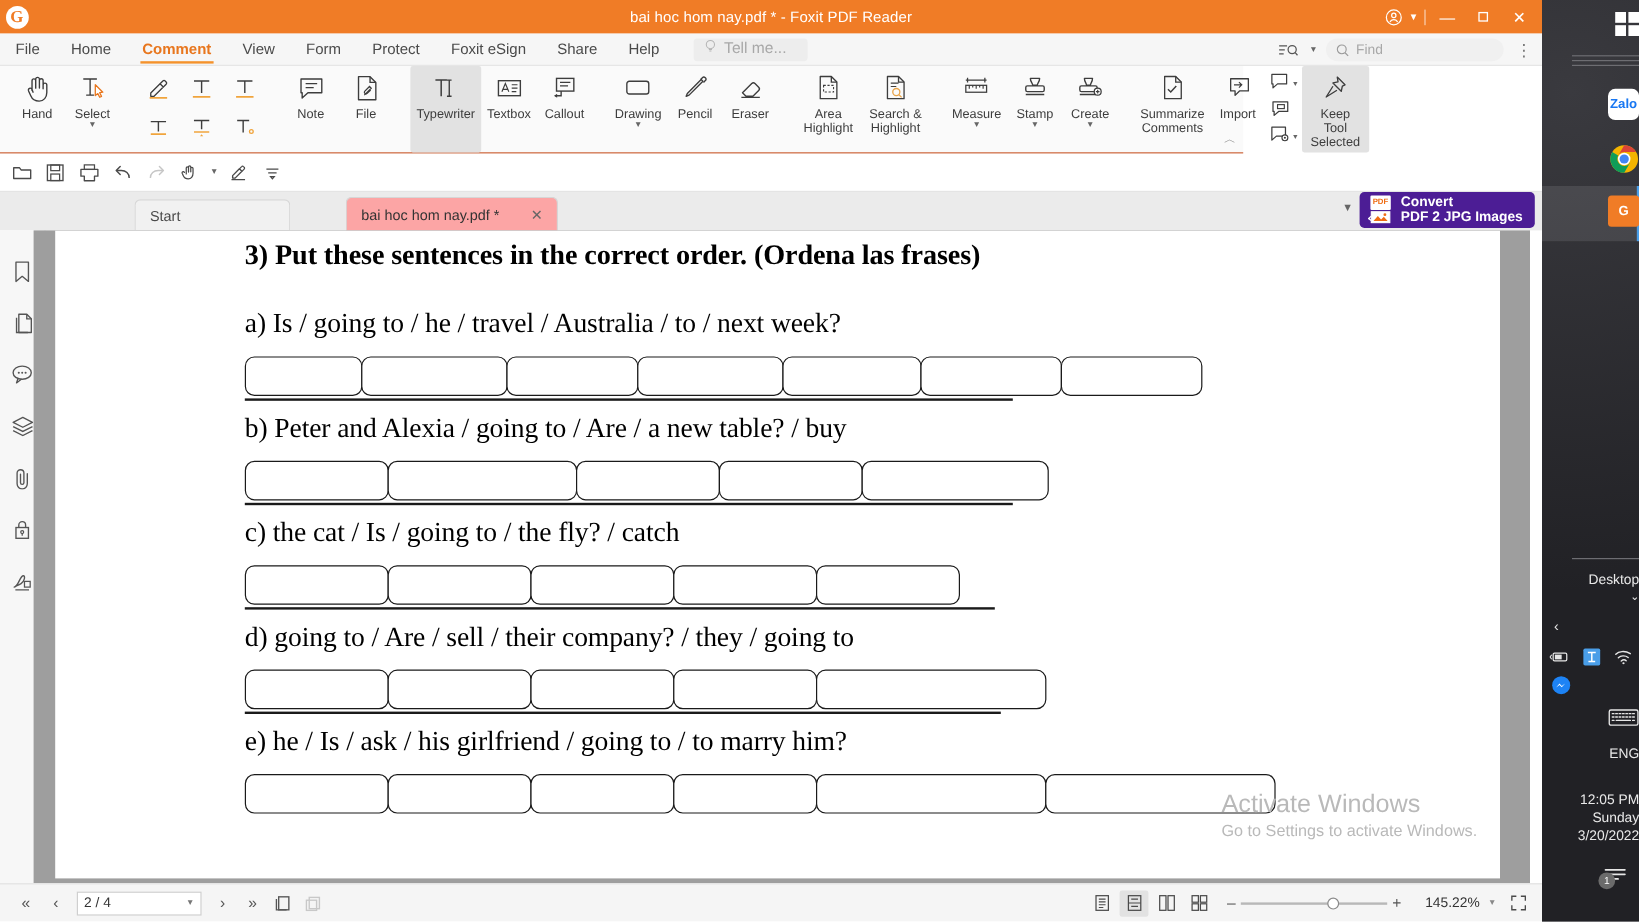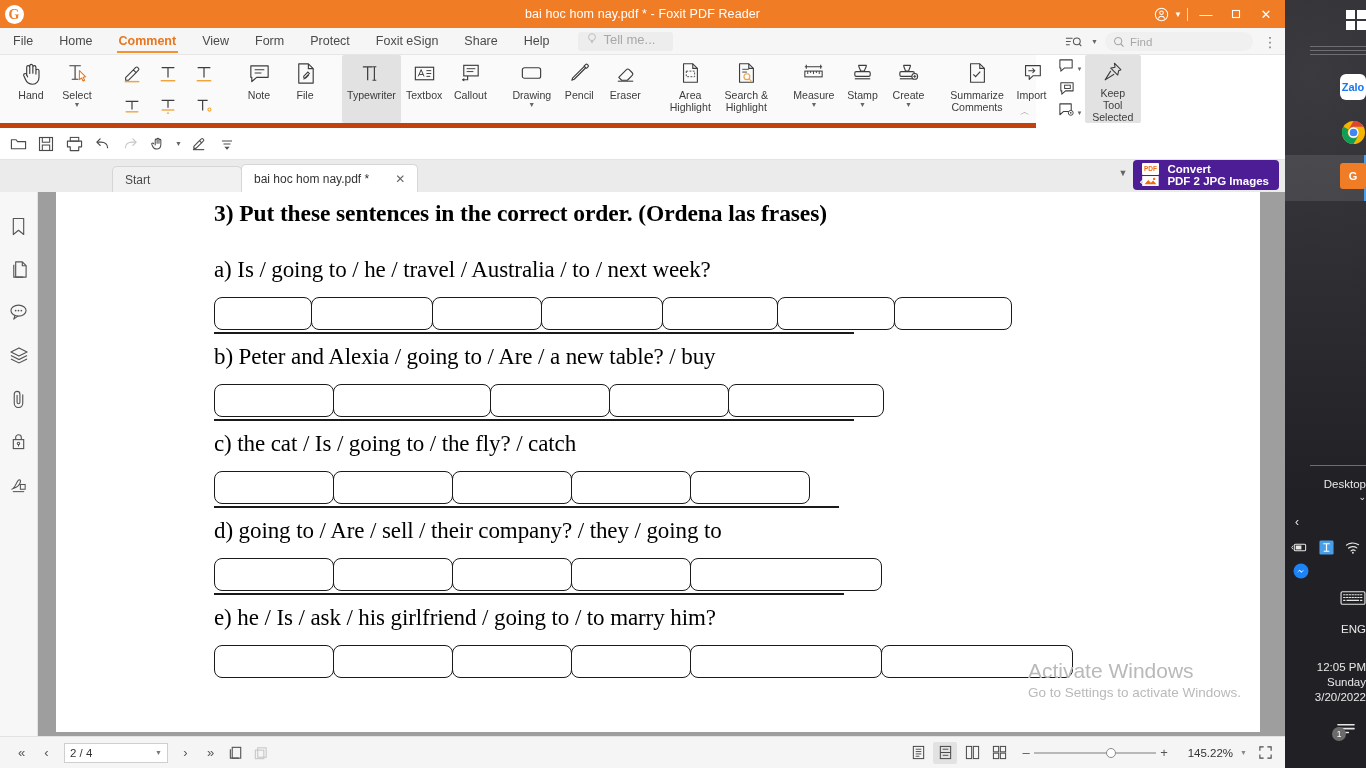--- a/index.html
+++ b/index.html
@@ -74,21 +74,21 @@
   }
   .icon-btn {
     width: 22px; height: 22px; display: flex; align-items: center; justify-content: center;
     color: #555;
   }
   .kebab { font-size: 14px; color: #777; letter-spacing: 0; }
 
   
   .ribbon {
     position: absolute; top: 55px; left: 0; width: 1036px; height: 73px;
-    background: #fafafa; border-bottom: 5px solid #c2410c;
+    background: #fafafa; border-bottom: 1px solid #c2410c;
     display: flex; align-items: stretch; padding-left: 4px;
   }
   .rgroup { display: flex; align-items: stretch; padding: 0 4px; }
   .rsep { width: 1px; background: #e0e0e0; margin: 8px 3px; align-self: stretch; }
   .rbtn {
     min-width: 46px; padding: 3px 5px 0;
     display: flex; flex-direction: column; align-items: center;
     font-size: 10.6px; color: #3c3c3c; text-align: center; line-height: 12px;
   }
   .rbtn.wide { min-width: 56px; }
@@ -120,21 +120,21 @@
     display: flex; align-items: flex-end;
   }
   .dtab {
     height: 26px; display: flex; align-items: center; gap: 8px;
     padding: 0 12px; font-size: 12px; color: #4a4a4a;
     border-top-left-radius: 5px; border-top-right-radius: 5px;
     border: 1px solid #d6d6d6; border-bottom: none; background: #f1f1f1;
     margin-right: -1px;
   }
   .dtab.start { min-width: 130px; }
-  .dtab.active { background: #ffffff; height: 28px; color: #333; }
+  .dtab.active { background: #fca5a5; height: 28px; color: #333; margin-left: 47px; }
   .dtab .x { font-size: 12px; color: #666; margin-left: 18px; }
   .tabstrip-right {
     margin-left: auto; display: flex; align-items: center; gap: 6px;
     padding-right: 6px; padding-bottom: 2px;
   }
   .promo {
     height: 30px; background: #4c1d95; color: #fff; border-radius: 4px;
     display: flex; align-items: center; gap: 7px; padding: 0 10px 0 7px;
     font-size: 11.5px; font-weight: bold; line-height: 12.5px;
   }
@@ -150,21 +150,21 @@
   }
   .rail-ico { width: 24px; height: 24px; display: flex; align-items: center; justify-content: center; color: #555; }
   .rail-expand {
     position: absolute; left: 39px; top: 265px; width: 8px; height: 32px;
     display: flex; align-items: center; justify-content: center;
     font-size: 8px; color: #888;
   }
 
   
   .docarea {
-    position: absolute; top: 192px; left: 38px; width: 1247px; bottom: 32px;
+    position: absolute; top: 192px; left: 28px; width: 1247px; bottom: 32px;
     background: #9e9e9e; overflow: hidden;
   }
   .page {
     position: absolute; top: 0; left: 18px; width: 1204px; height: 540px;
     background: #ffffff;
   }
   .pagepad { padding: 8px 0 0 158px; }
   .q-title {
     font-family: "Liberation Serif", serif; font-weight: bold;
     font-size: 23.5px; color: #000; letter-spacing: -0.1px;

